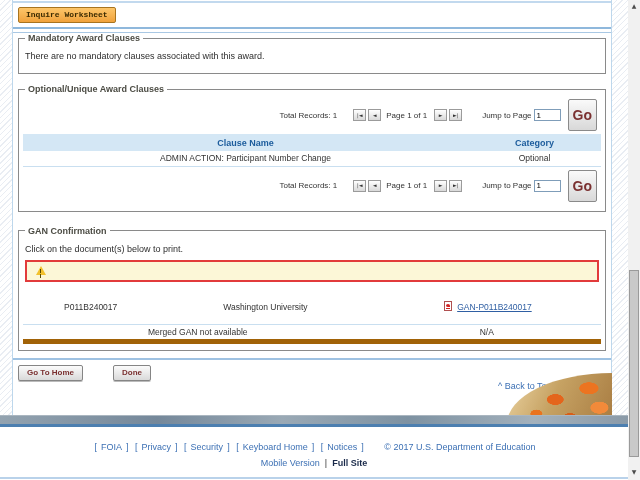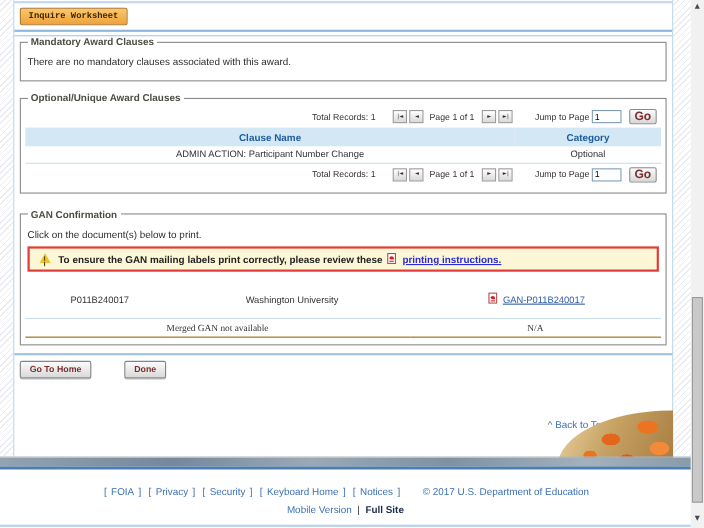--- a/index.html
+++ b/index.html
@@ -35,35 +35,35 @@
   .pagination { display: flex; align-items: center; justify-content: flex-end;
     padding: 3px 4px 3px 0; font-size: 8px; color: #333; }
   .pag-total { margin-right: 14px; }
   .pgbtn { width: 13px; height: 12px; border: 1px solid #9b9b9b; margin-left: 2px;
     background: linear-gradient(#ffffff, #d9d9d9); font-size: 5px; line-height: 9px;
     text-align: center; color: #333; cursor: pointer; padding: 0; font-family: "DejaVu Sans", sans-serif; }
   .pag-page { margin: 0 5px; }
   .pag-jump-label { margin-left: 20px; }
   .jump-input { width: 27px; height: 12px; border: 1px solid #7f9db9; font-size: 8px;
     padding: 0 2px; margin-left: 2px; font-family: "Liberation Sans", sans-serif; }
-  .gobtn { margin-left: 7px; min-width: 24px; height: 14px; border: 1px solid #8a8a8a;
+  .gobtn { margin-left: 7px; min-width: 24px; height: 32px; border: 1px solid #8a8a8a;
     background: linear-gradient(#fafafa, #d8d8d8); color: #7a3030; font-weight: bold;
-    font-size: 11px; border-radius: 2px; cursor: pointer; padding: 0 4px;
+    font-size: 14px; border-radius: 2px; cursor: pointer; padding: 0 4px;
     font-family: "Liberation Sans", sans-serif; }
 
   table { width: 100%; border-collapse: collapse; font-size: 8.5px; }
   th { background: #d4e7f5; color: #1c5c9c; font-weight: bold; height: 17px;
     text-align: center; font-size: 9px; }
   td { text-align: center; color: #333; height: 15px; }
   .opt-row td { border-bottom: 1px solid #c9dff0; }
   .col-clause { width: 77%; } .col-cat { width: 23%; }
   .col-pr { width: 26%; } .col-app { width: 29%; } .col-gan { width: 45%; }
   .gan-th { text-decoration: underline; cursor: pointer; }
   .gan-row1 td { height: 35px; border-bottom: 1px solid #c9dff0; }
-  .gan-row2 td { height: 17px; border-bottom: 1px solid #a16207; font-family: Liberation Serif, serif; }
+  .gan-row2 td { height: 17px; border-bottom: 5px solid #a16207; }
 
   .warnbox { display: flex; align-items: center; border: 2px solid #e23b3b; background: #fcf7d7;
     margin: 1px 2px 8px 2px; padding: 4px 8px; font-size: 9px; font-weight: bold; color: #222; }
   .warn-tri { width: 0; height: 0; border-left: 5px solid transparent; border-right: 5px solid transparent;
     border-bottom: 9px solid #f2c12e; position: relative; margin: 0 7px 1px 1px; flex: none; }
   .warn-tri::after { content: ""; position: absolute; left: -1px; top: 3px; width: 1px; height: 4px;
     background: #5a4a00; box-shadow: 0 5px 0 #5a4a00; }
 
   .pdf-icon { display: inline-block; width: 8px; height: 10px; background: #fff;
     border: 1px solid #b05050; position: relative; vertical-align: -1px; margin: 0 3px 0 2px; }
@@ -178,25 +178,20 @@
     </div>
   </fieldset>
 
   <fieldset class="fs-gan">
     <legend>GAN Confirmation</legend>
 
     <div class="body-text">Click on the document(s) below to print.</div>
 
     <div class="warnbox">
       <span class="warn-tri"></span>
-      <span>
-        <span>To ensure the GAN mailing labels print correctly, please review these</span>
-        <span class="pdf-icon"></span>
-        <span class="print-link">printing instructions.</span>
-      </span>
     </div>
 
     <table>
       <tbody>
       <tr class="gan-row1">
         <td>P011B240017</td>
         <td>Washington University</td>
         <td>
           <span class="pdf-icon"></span>
           <span class="link">GAN-P011B240017</span>

